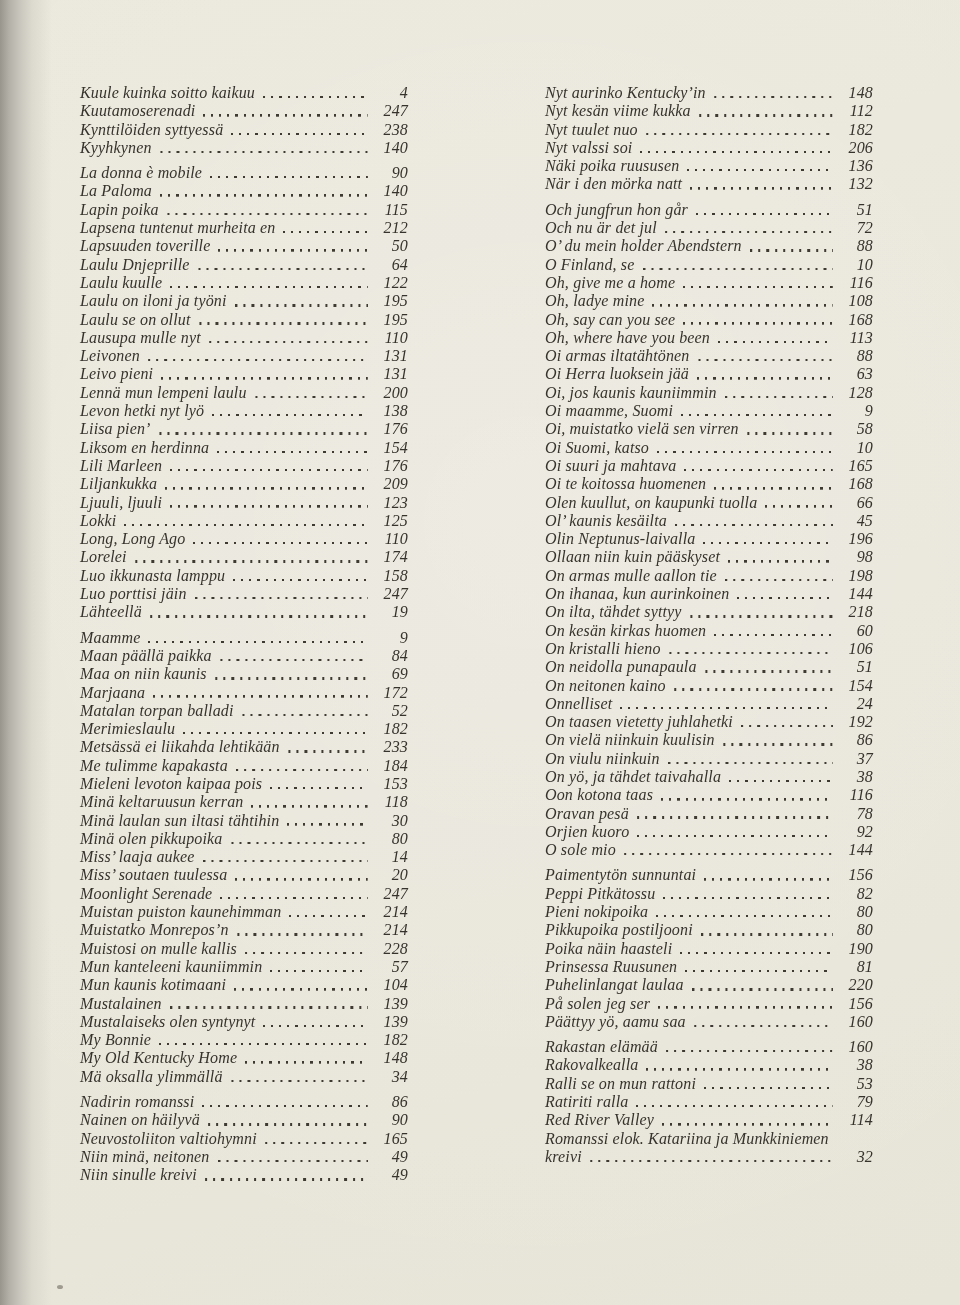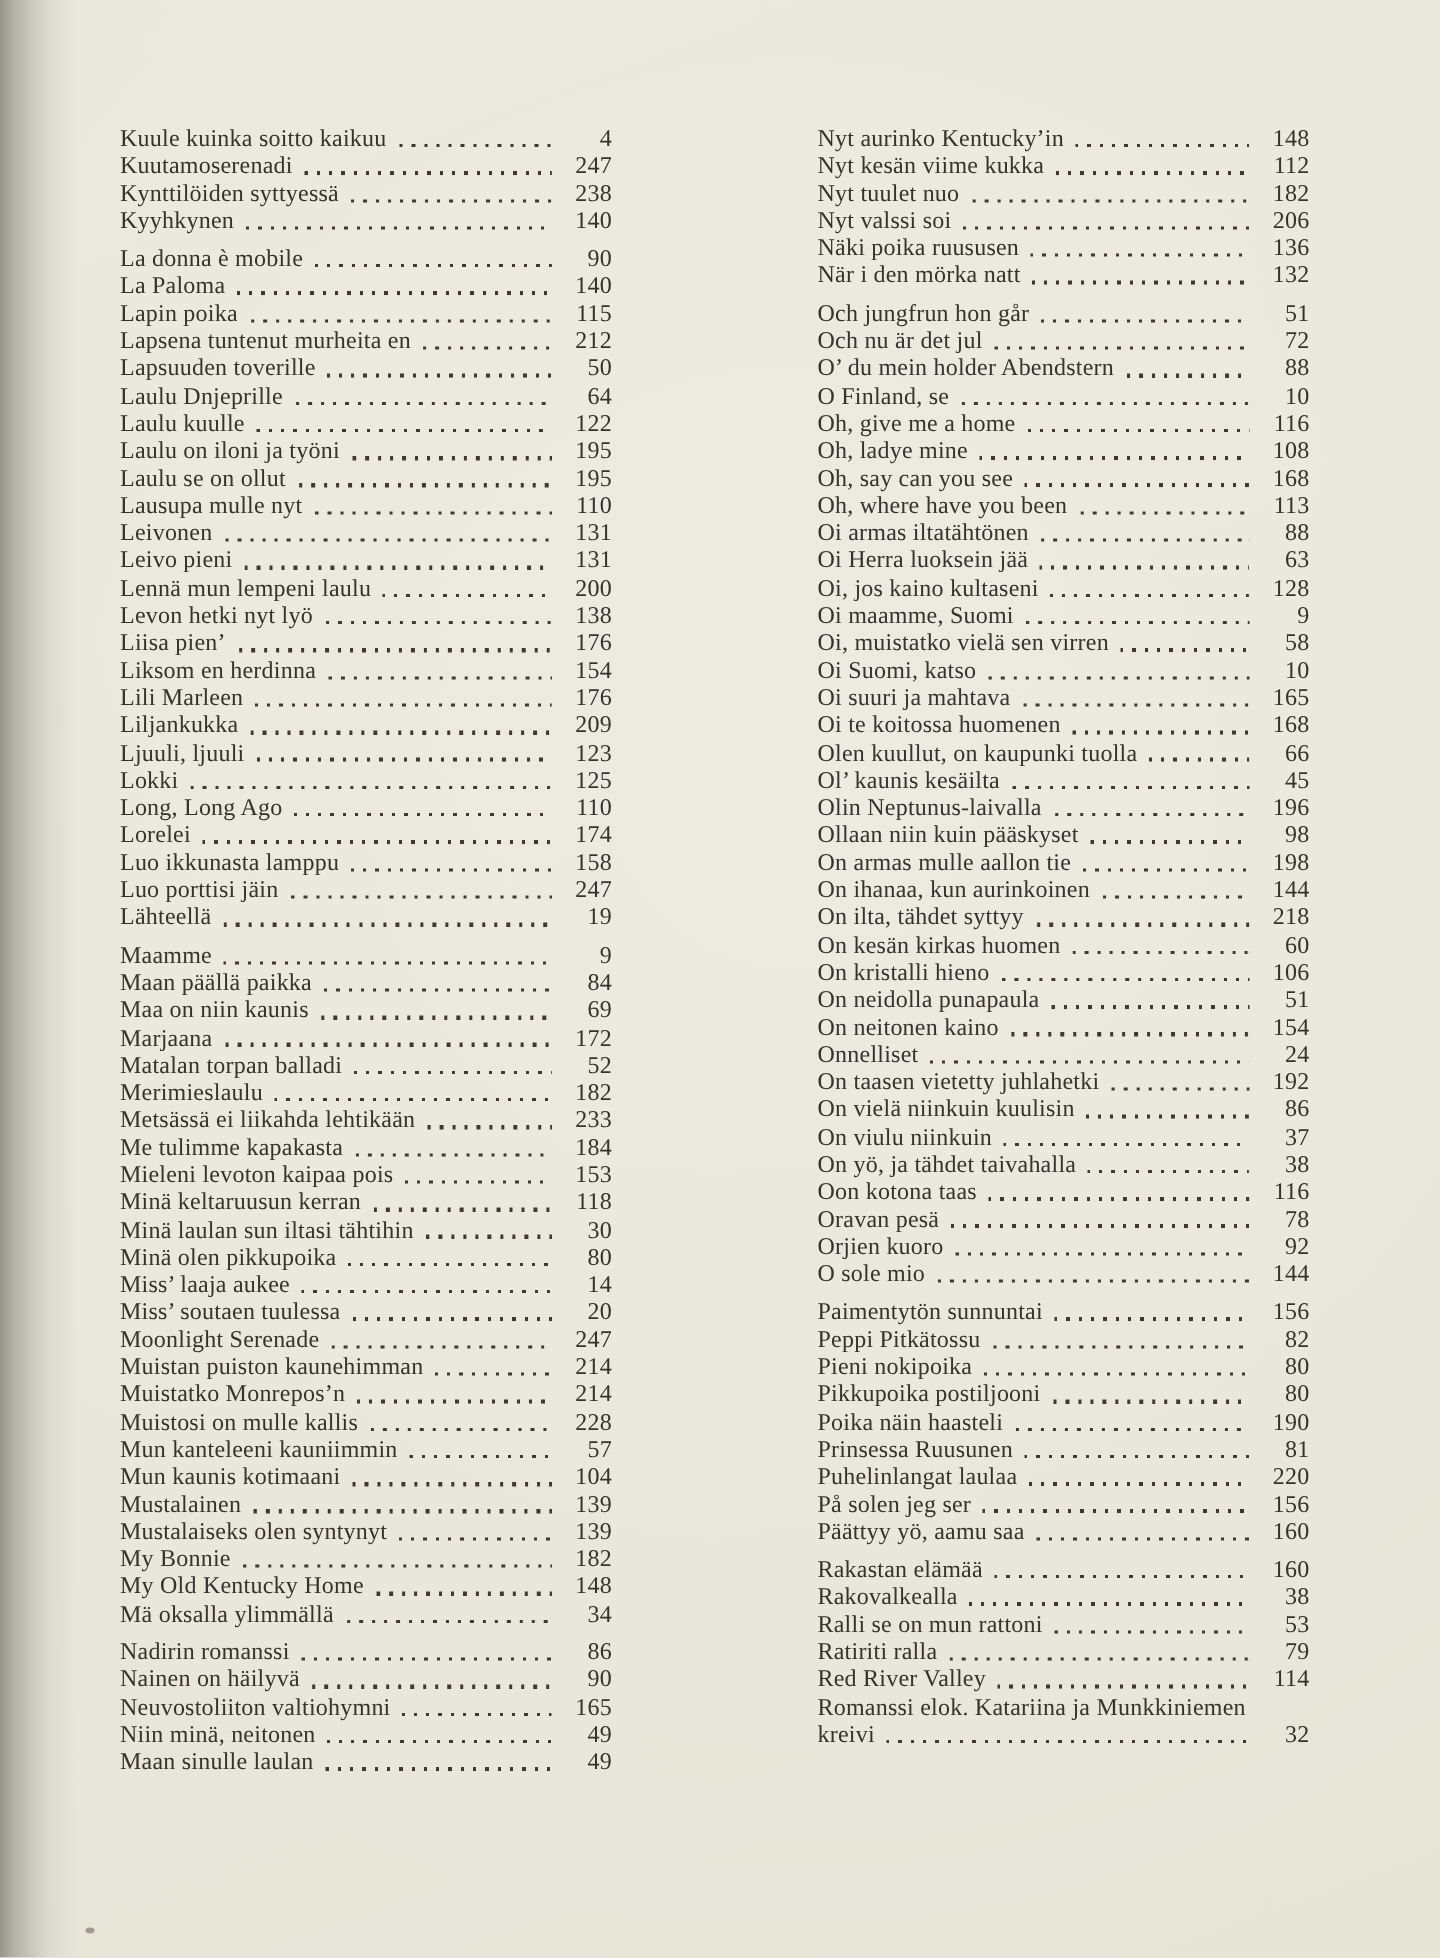--- a/index.html
+++ b/index.html
@@ -47,21 +47,21 @@
     top: 84px;
     left: 80px;
     display: flex;
     gap: 137px;
   }
   .column {
     width: 328px;
     display: flex;
     flex-direction: column;
   }
-  .group { margin-top: 7px; }
+  .group { margin-top: 7px; font-style: italic; }
   .group:first-child { margin-top: 0; }
   .row {
     display: flex;
     align-items: baseline;
     height: 18.3px;
     line-height: 18.3px;
     font-size: 16px;
     letter-spacing: 0.15px;
     white-space: nowrap;
   }
@@ -385,21 +385,21 @@
             <span class="title">Neuvostoliiton valtiohymni</span>
             <span class="leader"></span>
             <span class="pagenum">165</span>
           </div>
           <div class="row">
             <span class="title">Niin minä, neitonen</span>
             <span class="leader"></span>
             <span class="pagenum">49</span>
           </div>
           <div class="row">
-            <span class="title">Maan sinulle laulan</span>
+            <span class="title">Niin sinulle kreivi</span>
             <span class="leader"></span>
             <span class="pagenum">49</span>
           </div>
         </div>
       </div>
     <div class="column" id="col-right">
         <div class="group">
           <div class="row">
             <span class="title">Nyt aurinko Kentucky’in</span>
             <span class="leader"></span>
@@ -476,21 +476,21 @@
             <span class="title">Oi armas iltatähtönen</span>
             <span class="leader"></span>
             <span class="pagenum">88</span>
           </div>
           <div class="row">
             <span class="title">Oi Herra luoksein jää</span>
             <span class="leader"></span>
             <span class="pagenum">63</span>
           </div>
           <div class="row">
-            <span class="title">Oi, jos kaino kultaseni</span>
+            <span class="title">Oi, jos kaunis kauniimmin</span>
             <span class="leader"></span>
             <span class="pagenum">128</span>
           </div>
           <div class="row">
             <span class="title">Oi maamme, Suomi</span>
             <span class="leader"></span>
             <span class="pagenum">9</span>
           </div>
           <div class="row">
             <span class="title">Oi, muistatko vielä sen virren</span>

